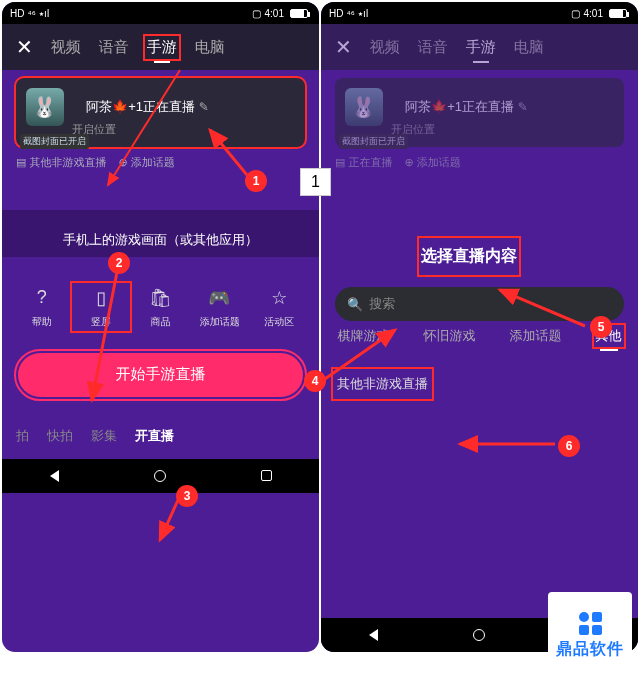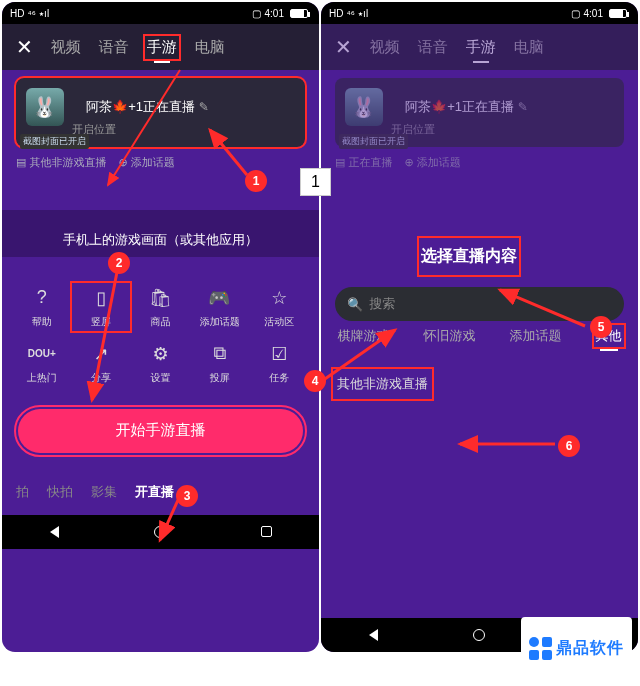--- a/index.html
+++ b/index.html
@@ -50,21 +50,21 @@
   .cat-row .active { color: #fff; position: relative; }
   .cat-row .active::after { content:""; position:absolute; left:50%; transform:translateX(-50%); bottom:-6px; width:18px; height:2px; background:#fff; }
   .other-item { margin: 18px 14px; font-size: 13px; color: #ddd; padding: 4px 2px; }
 
   
   .marker { position: absolute; width: 22px; height: 22px; background: #ff2b2b; border-radius: 50%; color: #fff; font-size: 12px; display:flex; align-items:center; justify-content:center; font-weight:bold; z-index:20; }
   .onebox { position:absolute; background:#fff; color:#000; font-size:16px; padding:4px 10px; z-index:25; border:1px solid #ccc; }
   svg.arrows { position:absolute; top:0; left:0; width:640px; height:686px; pointer-events:none; z-index:15; }
 
   
-  .wm { position: absolute; right: 8px; bottom: 6px; display:flex; align-items:center; gap:4px; background:#fff; padding:20px 8px; border-radius:4px; z-index:30;}
+  .wm { position: absolute; right: 8px; bottom: 6px; display:flex; align-items:center; gap:4px; background:#fff; padding:20px 8px; border-radius:4px; z-index:30;flex-direction:column;}
   .wm-logo { display:grid; grid-template-columns:10px 10px; grid-template-rows:10px 10px; gap:3px; }
   .wm-logo span { background:#1e7bff; border-radius:2px; }
   .wm-logo span:first-child { border-radius:50%; }
   .wm-txt { font-size: 16px; font-weight:700; color:#1e7bff; letter-spacing:1px;}
 </style>
 </head>
 <body>
 
 <div class="phones">
 
@@ -111,42 +111,20 @@
           <div class="g">🛍</div>
           <span>商品</span>
         </div>
       <div class="ic">
           <div class="g">🎮</div>
           <span>添加话题</span>
         </div>
       <div class="ic">
           <div class="g">☆</div>
           <span>活动区</span>
-        </div>
-    </div>
-    <div class="icon-grid">
-      <div class="ic">
-          <div class="g" style="font-size:10px;font-weight:bold">DOU+</div>
-          <span>上热门</span>
-        </div>
-      <div class="ic">
-          <div class="g">↗</div>
-          <span>分享</span>
-        </div>
-      <div class="ic">
-          <div class="g">⚙</div>
-          <span>设置</span>
-        </div>
-      <div class="ic">
-          <div class="g">⧉</div>
-          <span>投屏</span>
-        </div>
-      <div class="ic">
-          <div class="g">☑</div>
-          <span>任务</span>
         </div>
     </div>
     <div class="start-btn hi-pink">开始手游直播</div>
     <div class="bottom-tabs">
       <span>拍</span>
       <span>快拍</span>
       <span>影集</span>
       <span class="active">开直播</span>
     </div>
     <div class="navbar">

